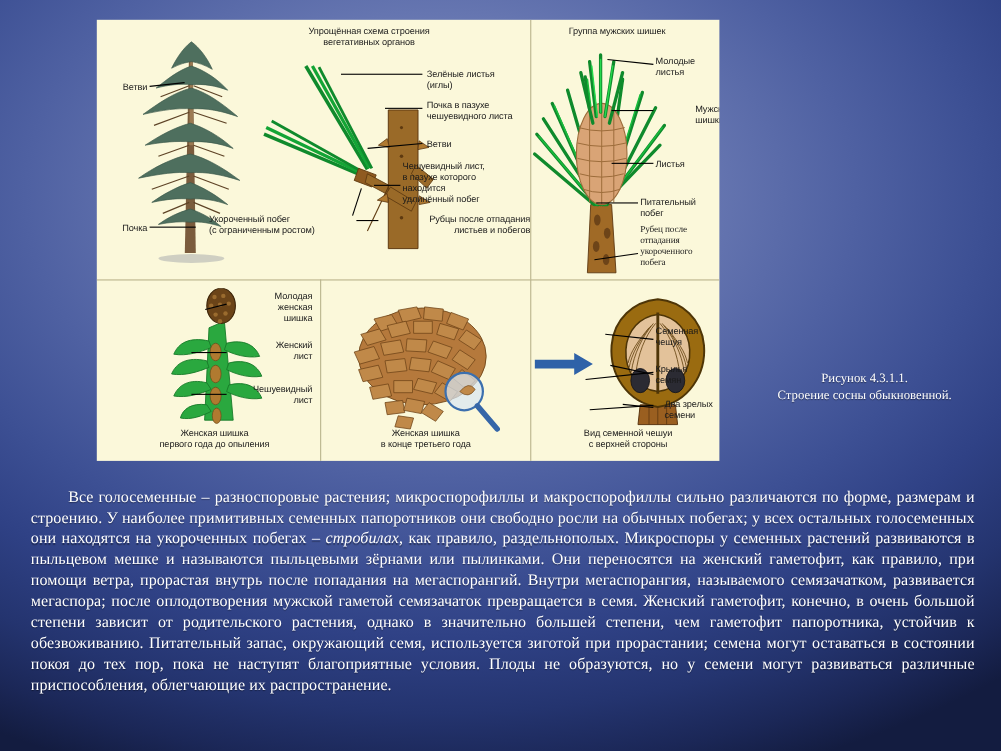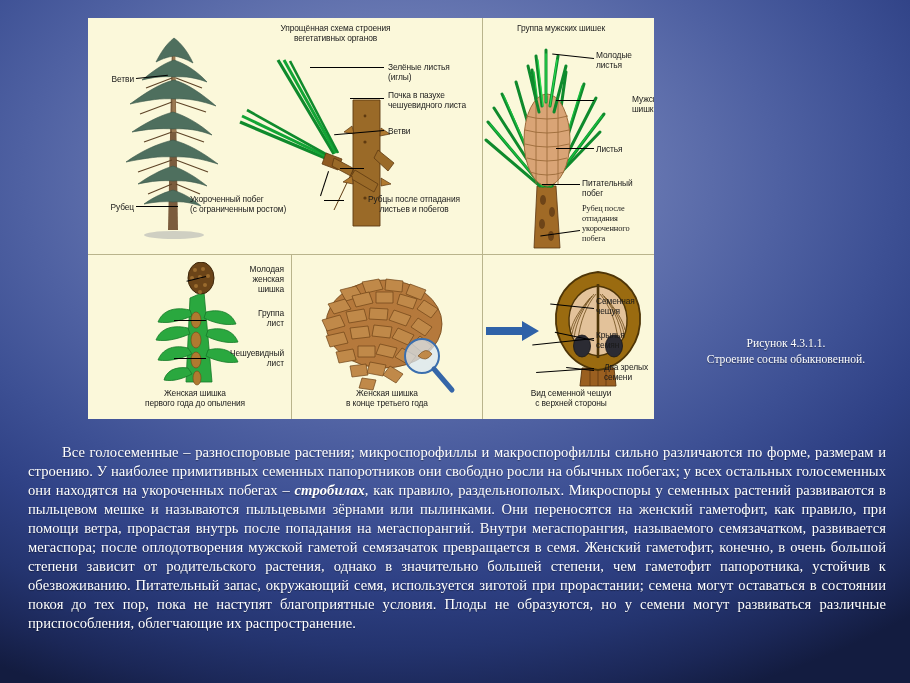--- a/index.html
+++ b/index.html
@@ -85,21 +85,21 @@
     width: 858px;
     color: #ffffff;
     font-family: "Liberation Serif", serif;
     font-size: 14.6px;
     line-height: 19.05px;
     text-align: justify;
     text-indent: 34px;
     text-shadow: 0 1px 1px rgba(0,0,0,.4);
     letter-spacing: .05px;
   }
-  #body-text b { font-weight: bold; font-style: italic; }
+  #body-text b { font-weight: normal; font-style: italic; }
 </style>
 </head>
 <body>
 
 <div id="slide">
 
   <div id="figure-panel">
 
     <div class="panel-divider" style="left:0px; top:236px; width:566px; height:1px;"></div>
 
@@ -129,21 +129,21 @@
         <path d="M66 100 L38 110"></path>
           <path d="M70 100 L98 110"></path>
         <path d="M66 128 L32 140"></path>
           <path d="M70 128 L102 140"></path>
         <path d="M66 152 L42 162"></path>
           <path d="M70 152 L94 162"></path>
       </g>
     </svg>
     <div class="fig-label r" style="left:4px; top:56px; width:42px;">Ветви</div>
     <div class="lead" style="left:48px; top:60px; width:32px; transform:rotate(-6deg); transform-origin:left center;"></div>
-    <div class="fig-label r" style="left:4px; top:184px; width:42px;">Рубец</div>
+    <div class="fig-label r" style="left:4px; top:184px; width:42px;">Почка</div>
     <div class="lead" style="left:48px; top:188px; width:42px;"></div>
 
     <div class="fig-label c" style="left:160px; top:5px; width:175px;">Упрощённая схема строения
 вегетативных органов</div>
 
     <svg class="fig-svg" style="left:150px; top:40px;" width="160" height="170" viewBox="0 0 160 170">
 
       <g stroke="#1d6b2a" stroke-width=".7">
         <path d="M2 64 L92 102" stroke="#0f8a2c" stroke-width="3.2" fill="none"></path>
         <path d="M4 58 L92 100" stroke="#13a535" stroke-width="3" fill="none"></path>
@@ -183,23 +183,27 @@
 (иглы)</div>
     <div class="lead" style="left:222px; top:49px; width:74px;"></div>
 
     <div class="fig-label" style="left:300px; top:72px; width:118px; text-align:left;">Почка в пазухе
 чешуевидного листа</div>
     <div class="lead" style="left:262px; top:80px; width:34px;"></div>
 
     <div class="fig-label" style="left:300px; top:108px; width:60px; text-align:left;">Ветви</div>
     <div class="lead" style="left:246px; top:112px; width:50px; transform:rotate(-5deg); transform-origin:right center;"></div>
 
+    <div class="fig-label" style="left:278px; top:128px; width:120px; text-align:left;">Чешуевидный лист,
+в пазухе которого
+находится
+удлинённый побег</div>
     <div class="lead" style="left:252px; top:150px; width:24px;"></div>
 
-    <div class="fig-label" style="left:258px; top:176px; width:136px; text-align:center;">Рубцы после отпадания
+    <div class="fig-label" style="left:258px; top:176px; width:136px; text-align:right;">Рубцы после отпадания
 листьев и побегов</div>
     <div class="lead" style="left:236px; top:182px; width:20px;"></div>
 
     <div class="fig-label" style="left:102px; top:176px; width:148px; text-align:left;">Укороченный побег
 (с ограниченным ростом)</div>
     <div class="lead" style="left:232px; top:152px; width:1px; height:26px; background:#000; transform:rotate(18deg); transform-origin:bottom center;"></div>
 
     <div class="fig-label c" style="left:398px; top:5px; width:150px;">Группа мужских шишек</div>
 
     <svg class="fig-svg" style="left:392px; top:18px;" width="130" height="214" viewBox="0 0 130 214">
@@ -312,21 +316,21 @@
         <ellipse cx="50" cy="98" rx="5" ry="8"></ellipse>
         <ellipse cx="51" cy="116" rx="4" ry="7"></ellipse>
       </g>
     </svg>
 
     <div class="fig-label" style="left:120px; top:246px; width:76px; text-align:right;">Молодая
 женская
 шишка</div>
     <div class="lead" style="left:98px; top:258px; width:20px; transform:rotate(-14deg); transform-origin:right center;"></div>
 
-    <div class="fig-label" style="left:120px; top:290px; width:76px; text-align:right;">Группа
+    <div class="fig-label" style="left:120px; top:290px; width:76px; text-align:right;">Женский
 лист</div>
     <div class="lead" style="left:86px; top:302px; width:32px;"></div>
 
     <div class="fig-label" style="left:110px; top:330px; width:86px; text-align:right;">Чешуевидный
 лист</div>
     <div class="lead" style="left:86px; top:340px; width:32px;"></div>
 
     <div class="fig-label c" style="left:14px; top:370px; width:186px;">Женская шишка
 первого года до опыления</div>
 

